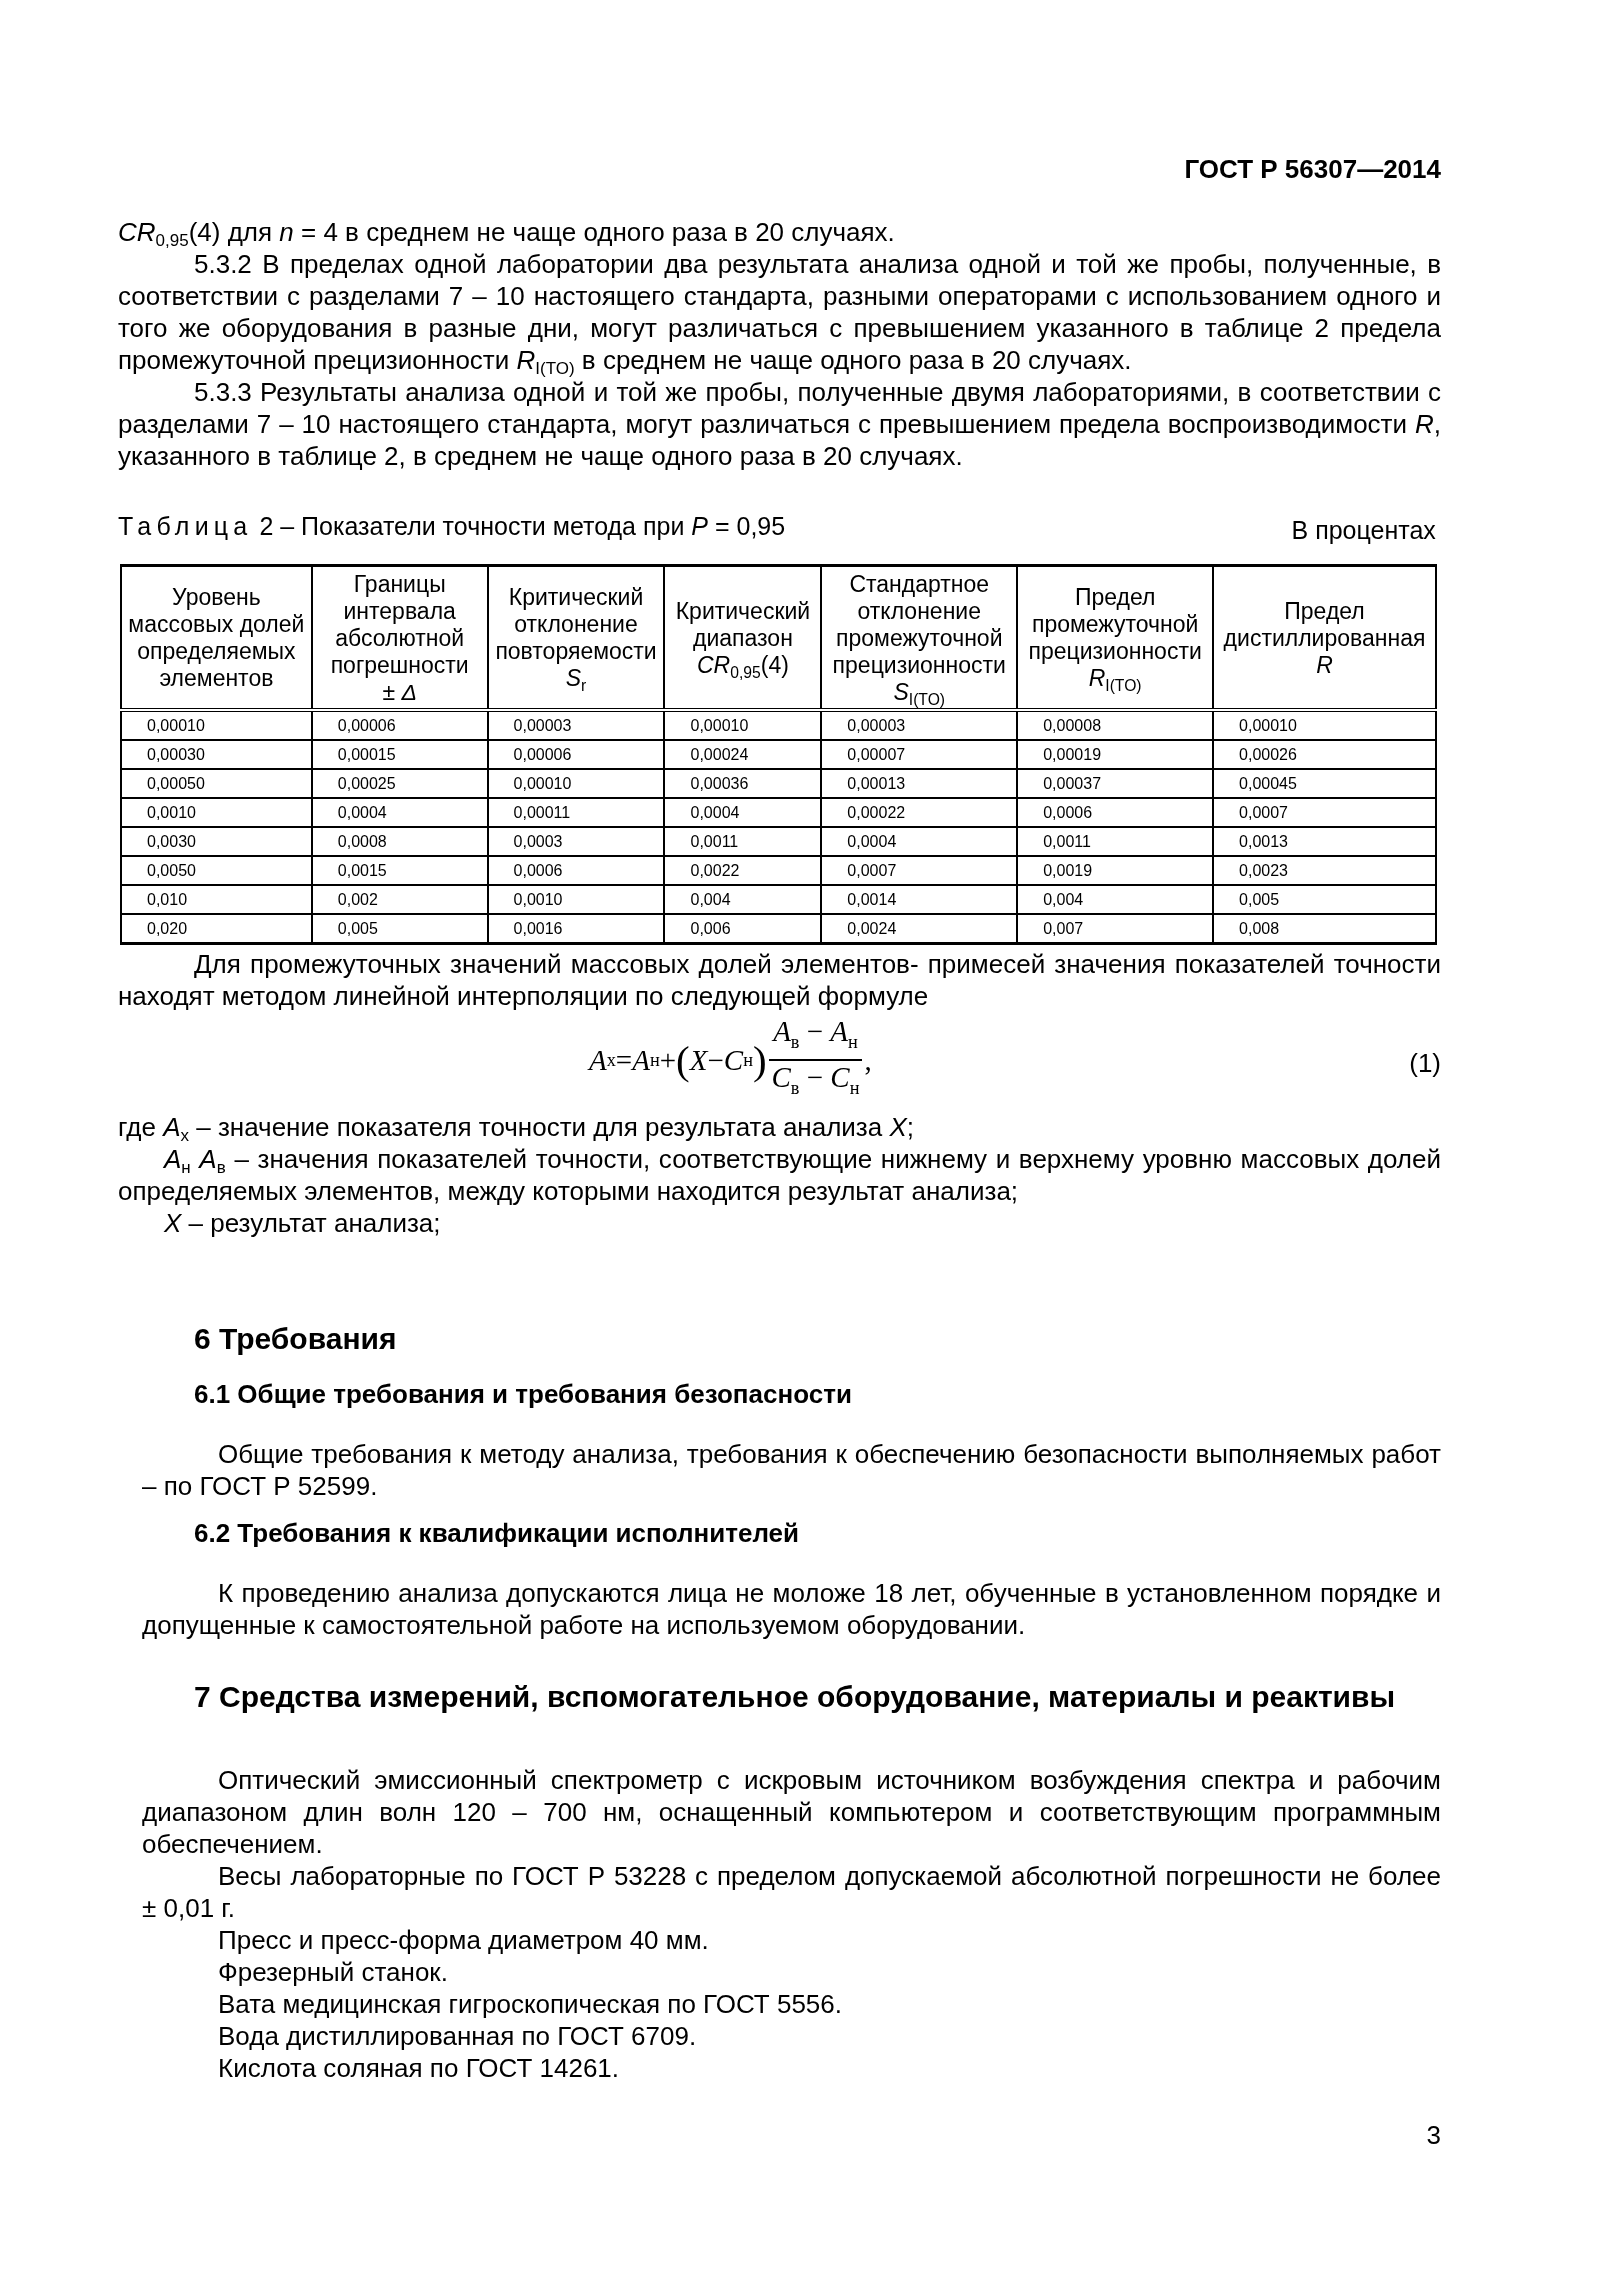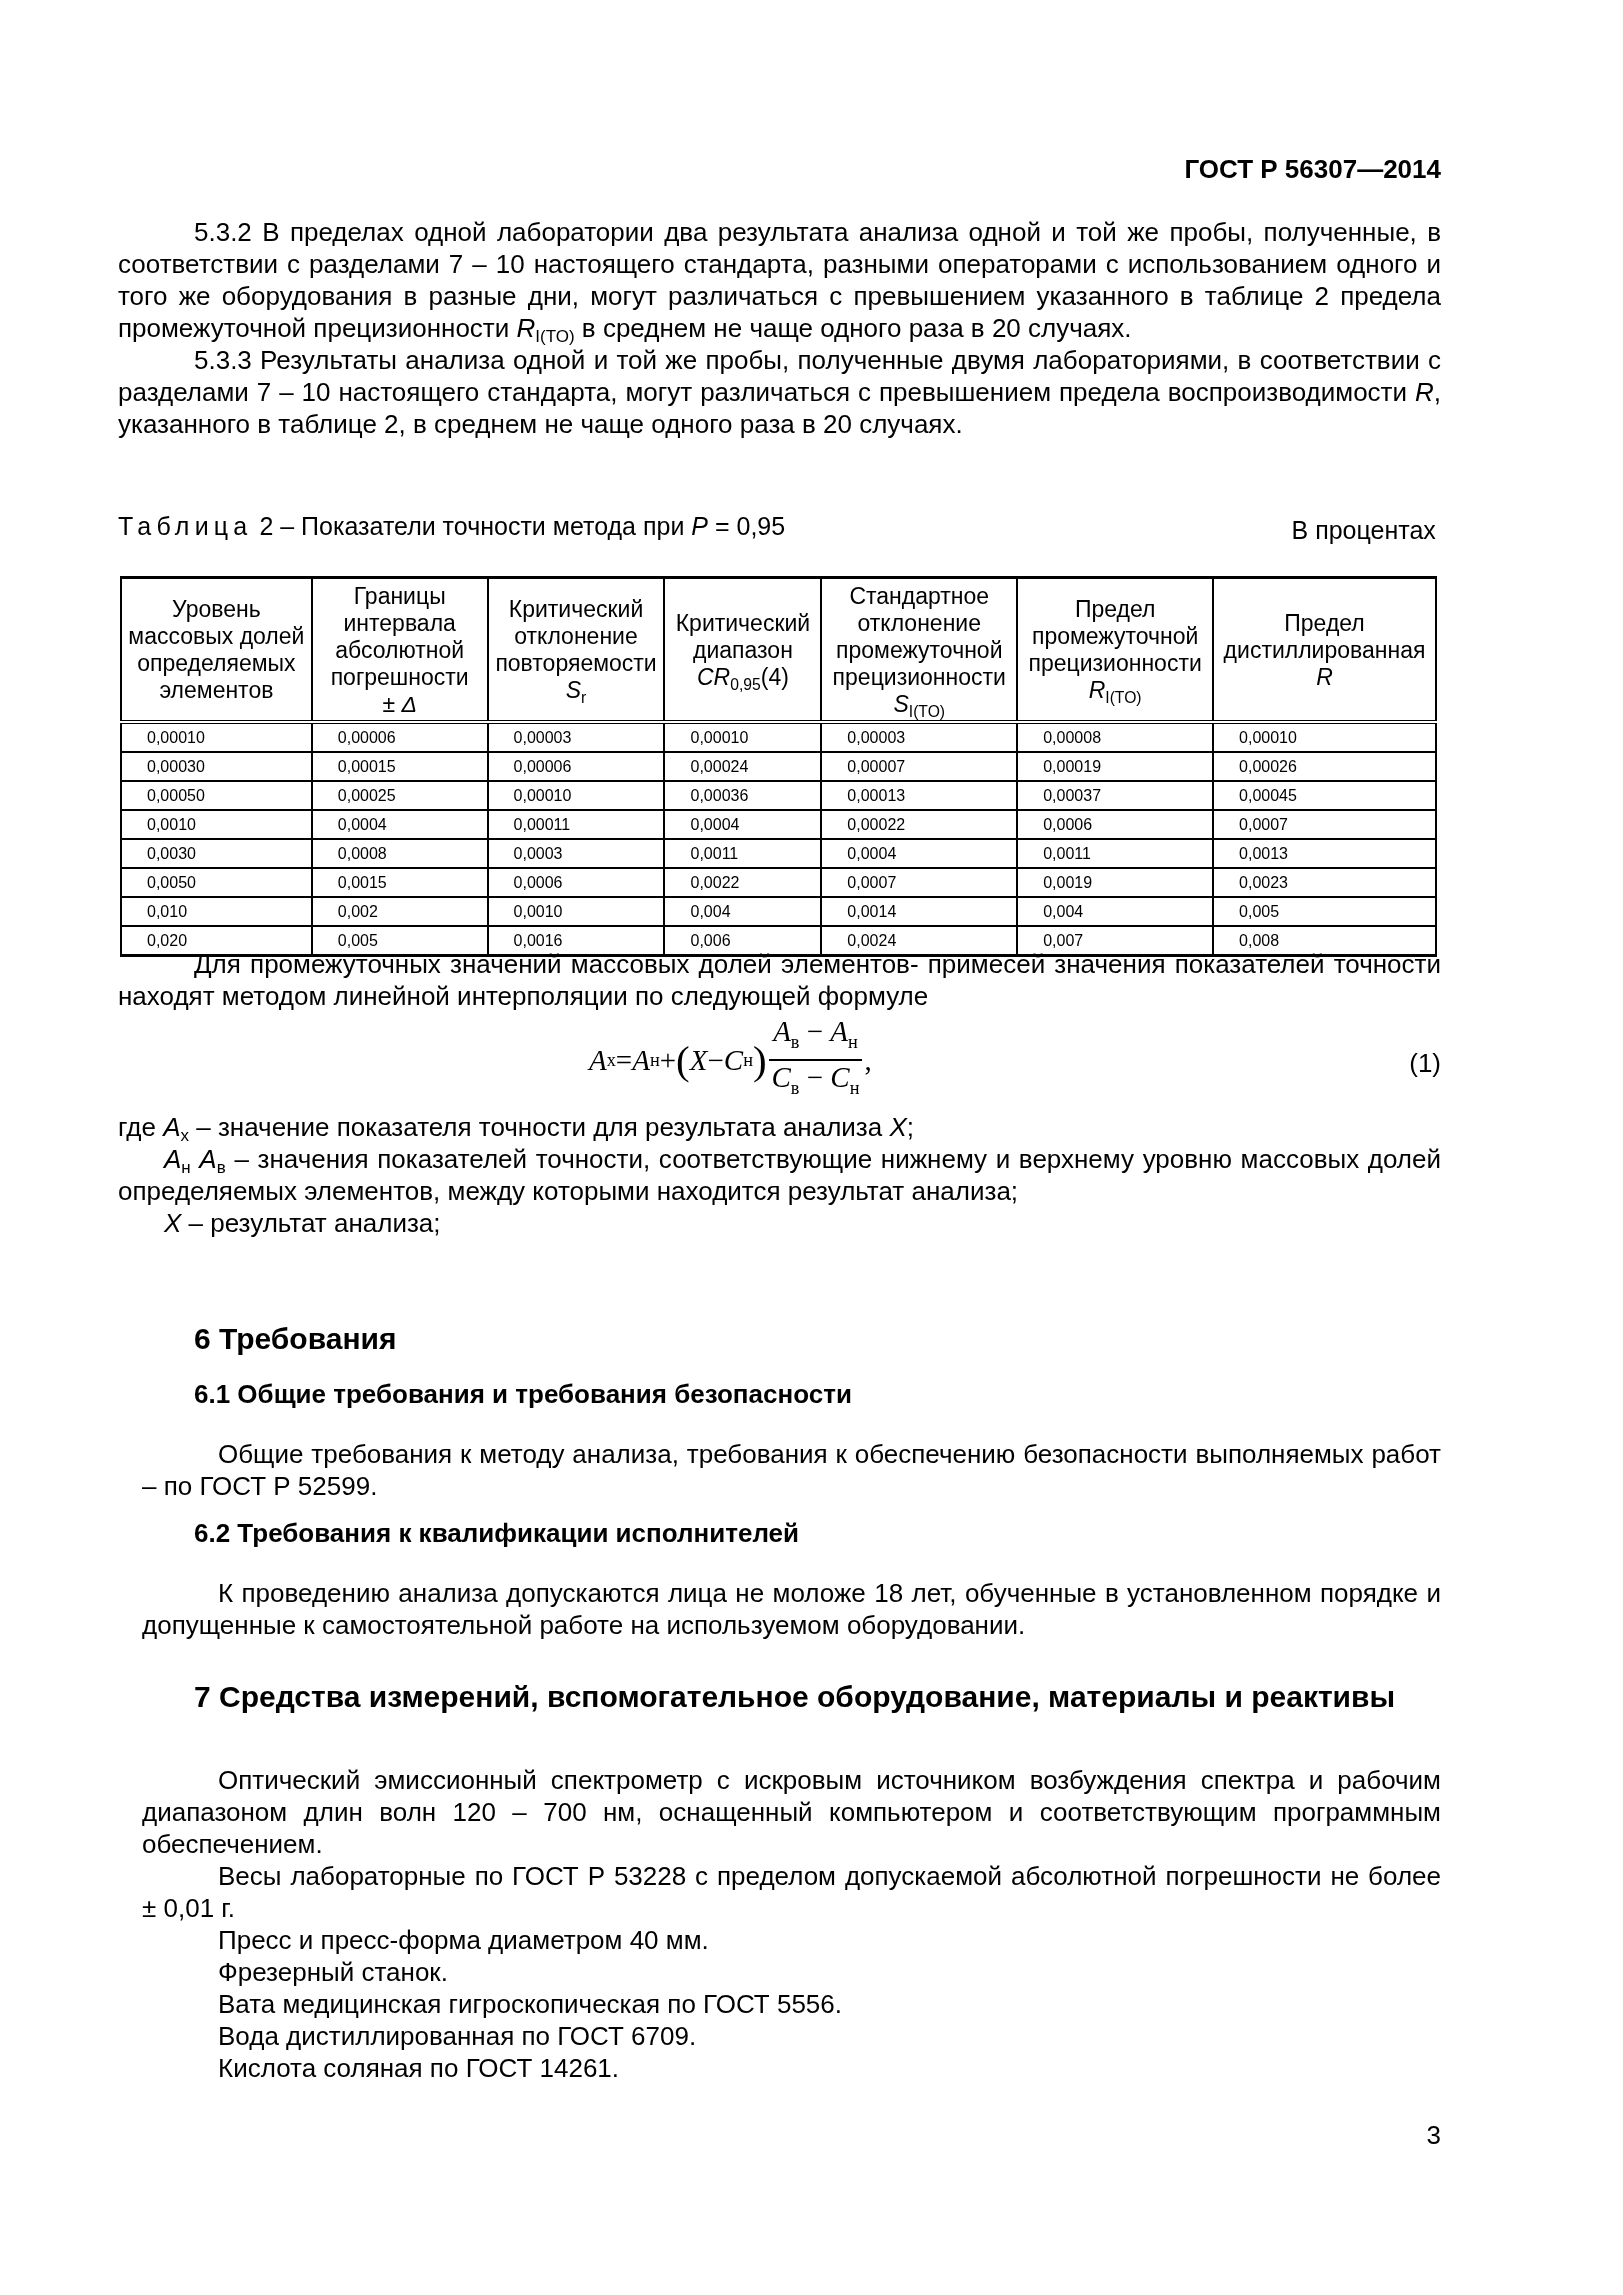--- a/index.html
+++ b/index.html
@@ -8,21 +8,21 @@
   .page { position: absolute; left: 118px; top: 0; width: 1323px; }
   .doc-header { position: absolute; right: 0; top: 154px; font-weight: bold; font-size: 26px; }
   .p { font-size: 26px; line-height: 32px; text-align: justify; text-align-last: left; margin: 0; }
   .indent { text-indent: 76px; }
   .sub { font-size: 17px; vertical-align: -5.2px; line-height: 0; }
   i { font-style: italic; }
   .block1 { position: absolute; top: 216px; left: 0; right: 0; }
   .tcap { position: absolute; top: 512px; left: 0; right: 0; font-size: 25px; line-height: 29px; }
   .tcap .spaced { letter-spacing: 5.2px; }
   .tcap .right { position: absolute; right: 5.2px; top: 4px; }
-  table { position: absolute; top: 576px; left: 2px; width: 1317px; border-collapse: collapse; font-size: 23px; }
+  table { position: absolute; top: 564px; left: 2px; width: 1317px; border-collapse: collapse; font-size: 23px; }
   th { font-weight: normal; text-align: center; vertical-align: middle; border: 2px solid #000;
        line-height: 27px; padding: 3.9px 1.3px 2.6px 1.3px; height: 132px; }
   thead tr { border-top: 3.3px solid #000; border-bottom: 4.6px double #000; }
   td { border-left: 2px solid #000; border-right: 2px solid #000; border-bottom: 2.6px solid #000;
        padding: 0 0 0 25px; height: 27px; line-height: 26px; font-size: 16px; }
   tbody tr:last-child td { border-bottom: 3.3px solid #000; }
   .block2 { position: absolute; top: 948px; left: 0; right: 0; }
   .formula { position: absolute; top: 1024px; left: 0; right: 0; height: 72px; }
   .formula .expr { position: absolute; left: 471px; top: 0; font-family: "Liberation Serif", serif;
                    font-size: 29px; display: flex; align-items: center; height: 72px; }
@@ -42,20 +42,21 @@
   .pagenum { position: absolute; right: 0; top: 2120px; font-size: 26px; }
 </style>
 </head>
 <body>
 
 <div class="page">
 
   <div class="doc-header">ГОСТ Р 56307—2014</div>
 
   <div class="block1">
+    <p class="p"><i>CR</i><span class="sub">0,95</span><span>(4) для </span><i>n</i><span> = 4 в среднем не чаще одного раза в 20 случаях.</span></p>
     <p class="p indent"><span>5.3.2 В пределах одной лаборатории два результата анализа одной и той же пробы, полученные, в соответствии с разделами 7 – 10 настоящего стандарта, разными операторами с использованием одного и того же оборудования в разные дни, могут различаться с превышением указанного в таблице 2 предела промежуточной прецизионности </span><i>R</i><span class="sub">I(TO)</span><span> в среднем не чаще одного раза в 20 случаях.</span></p>
     <p class="p indent"><span>5.3.3 Результаты анализа одной и той же пробы, полученные двумя лабораториями, в соответствии с разделами 7 – 10 настоящего стандарта, могут различаться с превышением предела воспроизводимости </span><i>R</i><span>,  указанного в таблице 2, в среднем не чаще одного раза в 20 случаях.</span></p>
   </div>
 
   <div class="tcap">
     <span class="spaced">Таблица</span><span> 2 – Показатели точности метода при </span><i>P</i><span> = 0,95</span>
     <span class="right">В процентах</span>
   </div>
 
   <table>

